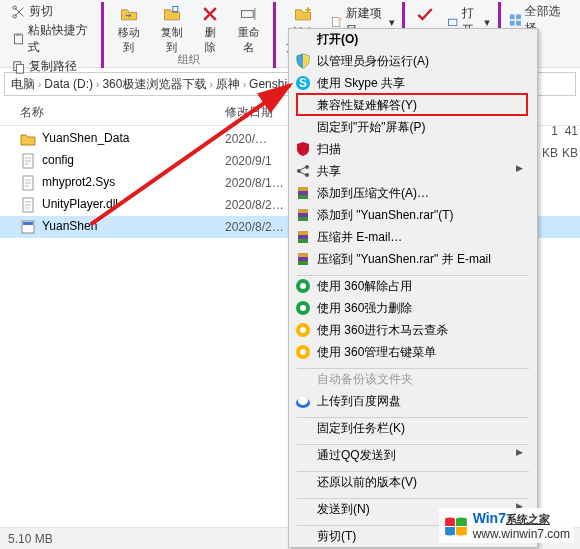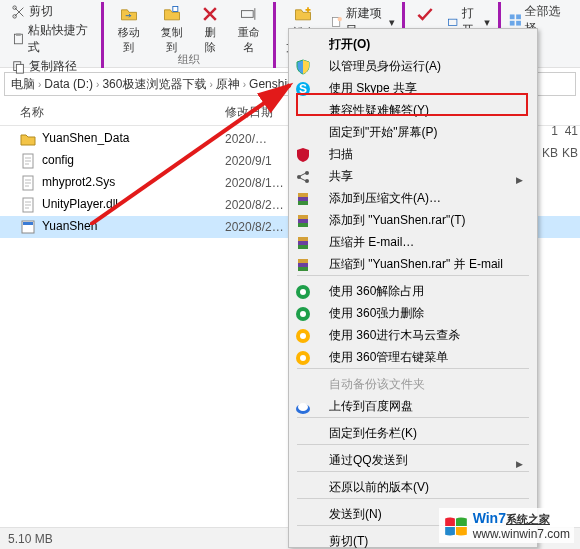--- a/index.html
+++ b/index.html
@@ -18,21 +18,21 @@
   .columns { display: flex; height: 22px; border-bottom: 1px solid #e5e5e5; margin-top: 8px; padding-left: 20px; color: #4b4b4b; font-size: 12px; }
   .col-name { width: 205px; }
   .col-date { width: 70px; }
   .file-list { padding-top: 2px; }
   .file-row { display: flex; align-items: center; height: 22px; padding-left: 20px; }
   .file-row.selected { background: #cce8ff; }
   .file-row .fname { width: 205px; white-space: nowrap; overflow: hidden; }
   .file-row .fdate { width: 70px; color: #555; }
   .fi { width: 16px; height: 16px; display: inline-block; margin-right: 6px; vertical-align: middle; }
   .ctx { position: absolute; top: 28px; left: 288px; width: 250px; background: #f0f0f0; border: 1px solid #bfbfbf; box-shadow: 2px 2px 4px rgba(0,0,0,.25); padding: 2px; z-index: 50; max-height: 520px; }
-  .ctx-item { display: flex; align-items: flex-end; height: 22px; padding: 0 12px 0 4px; gap: 18px; cursor: default; position: relative; }
+  .ctx-item { display: flex; align-items: flex-start; height: 22px; padding: 0 12px 0 4px; gap: 6px; cursor: default; position: relative; }
   .ctx-item .txt { flex: 1; white-space: nowrap; overflow: hidden; text-overflow: ellipsis; }
   .ctx-item .arrow { font-size: 9px; color: #555; }
   .ctx-item.disabled { color: #9a9a9a; }
   .ctx-sep { height: 1px; background: #d0d0d0; margin: 2px 6px; }
   .ctx-ico { width: 16px; height: 16px; flex: 0 0 16px; }
   .highlight-box { position: absolute; top: 93px; left: 296px; width: 232px; height: 23px; border: 2px solid #e21a1a; z-index: 60; pointer-events: none; }
   .red-arrow { position: absolute; top: 75px; left: 90px; width: 210px; height: 150px; z-index: 55; pointer-events: none; }
   .size-col { position: absolute; right: 4px; top: 120px; width: 38px; display:flex; flex-direction:row; gap:4px; z-index:5; color:#555; font-size:12px; text-align:right;}
   .size-col div { height:22px; line-height:22px;}
   .statusbar { position: absolute; bottom: 0; left:0; right:0; height:22px; background:#f2f2f2; border-top:1px solid #e1e1e1; display:flex; align-items:center; padding:0 8px; font-size:11px; color:#555;}

